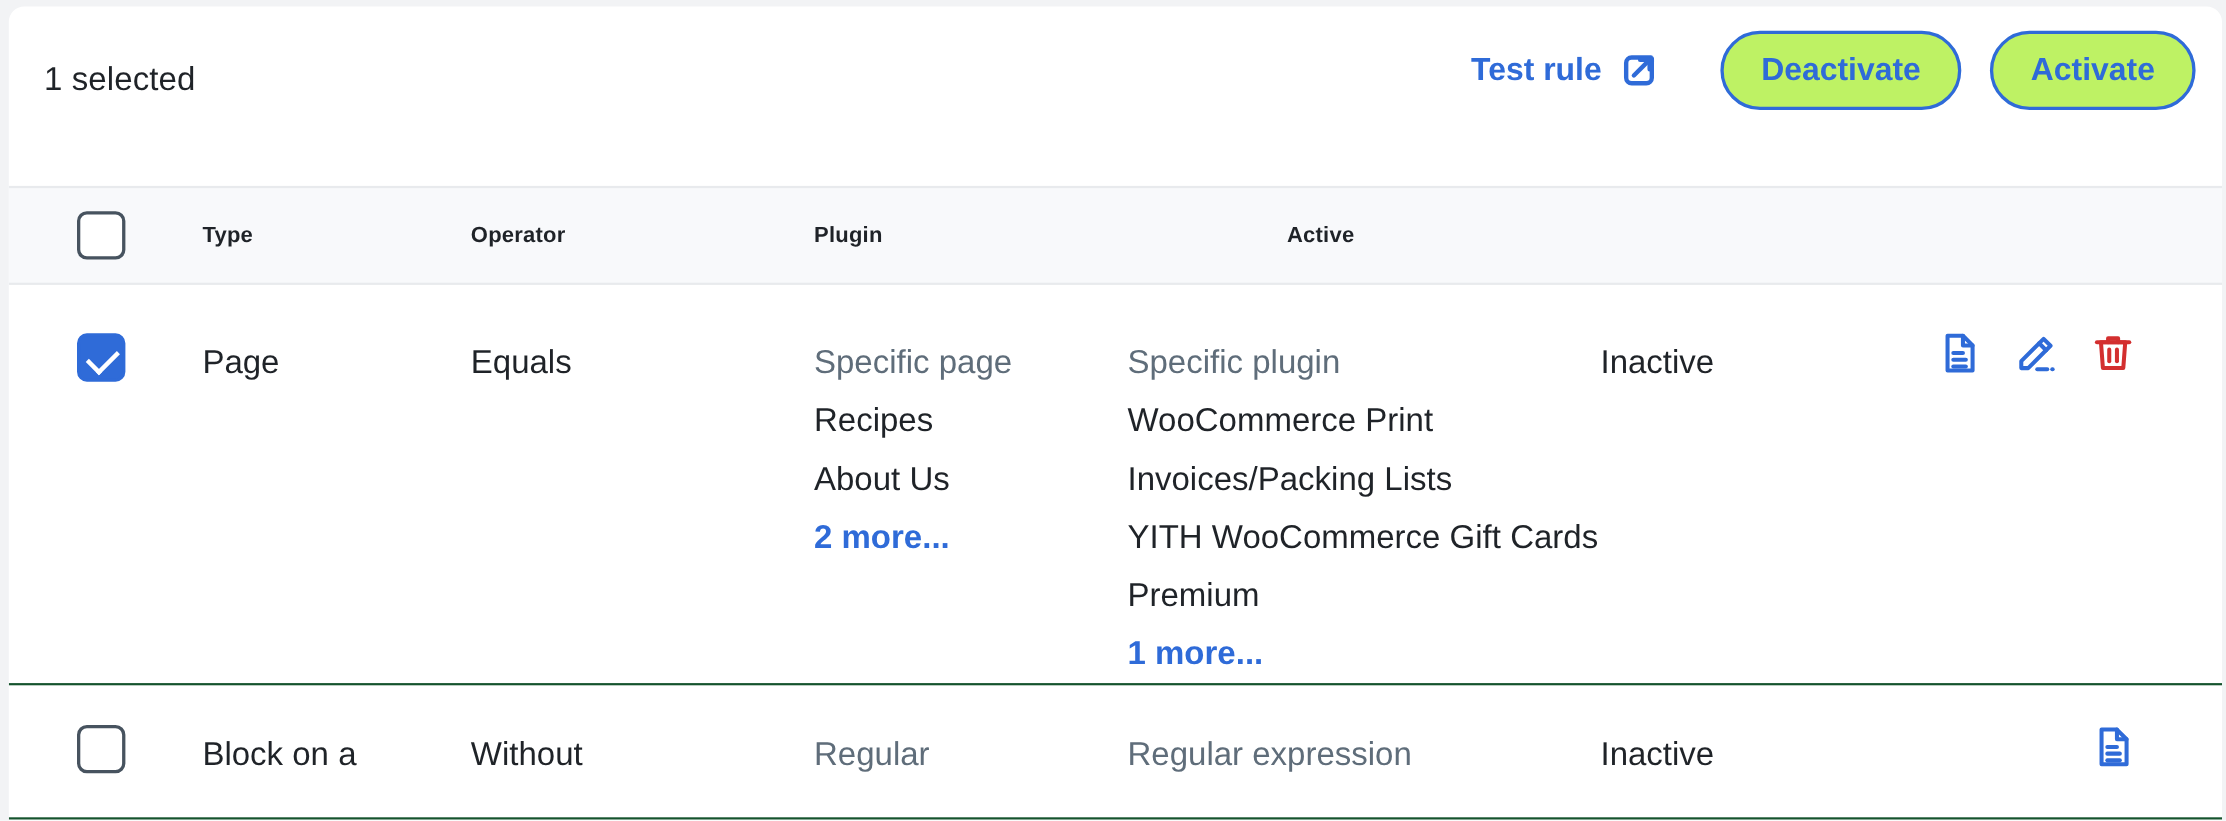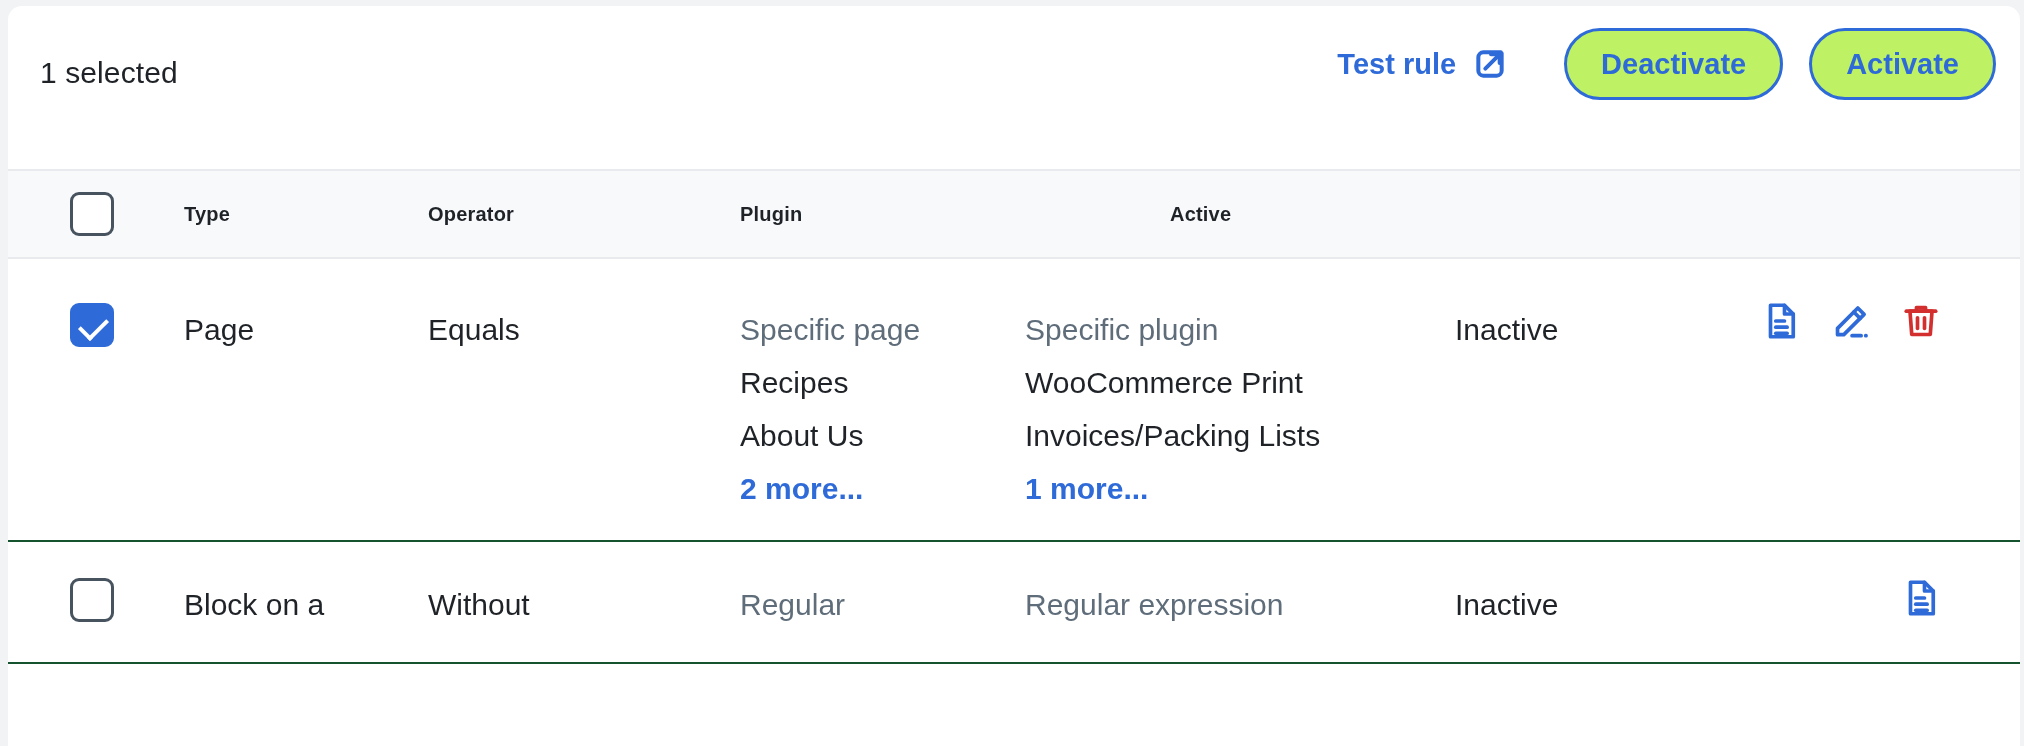--- a/index.html
+++ b/index.html
@@ -237,20 +237,21 @@
       <div class="col-target cell">
         <span class="val-line muted">Specific page</span>
         <span class="val-line">Recipes</span>
         <span class="val-line">About Us</span>
         <span class="link-more">2 more...</span>
       </div>
 
       <div class="col-plugin cell">
         <span class="val-line muted">Specific plugin</span>
         <span class="val-line">WooCommerce Print Invoices/Packing Lists</span>
+        <span class="val-line">YITH WooCommerce Gift Cards Premium</span>
         <span class="link-more">1 more...</span>
       </div>
 
       <div class="col-active cell">Inactive</div>
 
       <div class="col-actions">
         <div class="actions">
 
           <div class="icon-btn">
             <svg width="42" height="42" viewBox="0 0 24 24" fill="none" stroke="#2f6bd8" stroke-width="2.1" stroke-linecap="round" stroke-linejoin="round">

